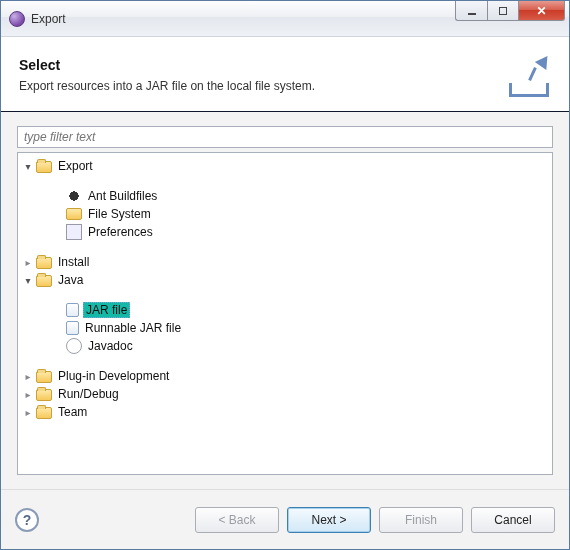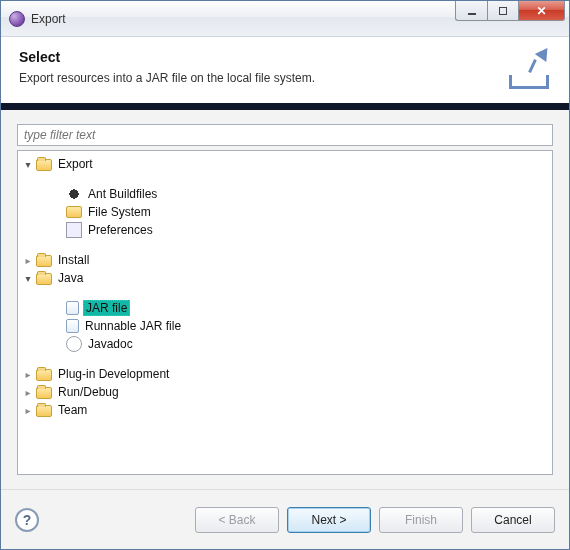--- a/index.html
+++ b/index.html
@@ -52,23 +52,23 @@
     background: linear-gradient(to bottom, #e79a90 0%, #d8604f 45%, #c93a26 46%, #d85a47 100%);
     color: #fff; font-weight: bold; font-size: 12px;
   }
   .winbtns { margin-right: 4px; }
   .winbtn .sq { width:8px; height:8px; border:1px solid #444; }
   .winbtn .mn { width:8px; height:0; border-top:2px solid #444; margin-top:6px; }
 
   
   .banner {
     background: #fff;
-    padding: 12px 18px 14px 18px;
+    padding: 20px 18px 14px 18px;
     display: flex; align-items: flex-start;
-    border-bottom: 7px solid #0f172a;
+    border-bottom: 1px solid #0f172a;
   }
   .banner .textcol { flex:1; }
   .banner h1 { margin:0 0 6px 0; font-size: 14px; font-weight: bold; color: #111; }
   .banner p { margin:0; font-size: 12px; color: #333; }
   .banner .export-graphic {
     width: 44px; height: 40px; position: relative;
   }
   .export-graphic .tray {
     position:absolute; bottom:0; left:2px; width:40px; height:14px;
     border: 3px solid #6a8bbf; border-top:none;

